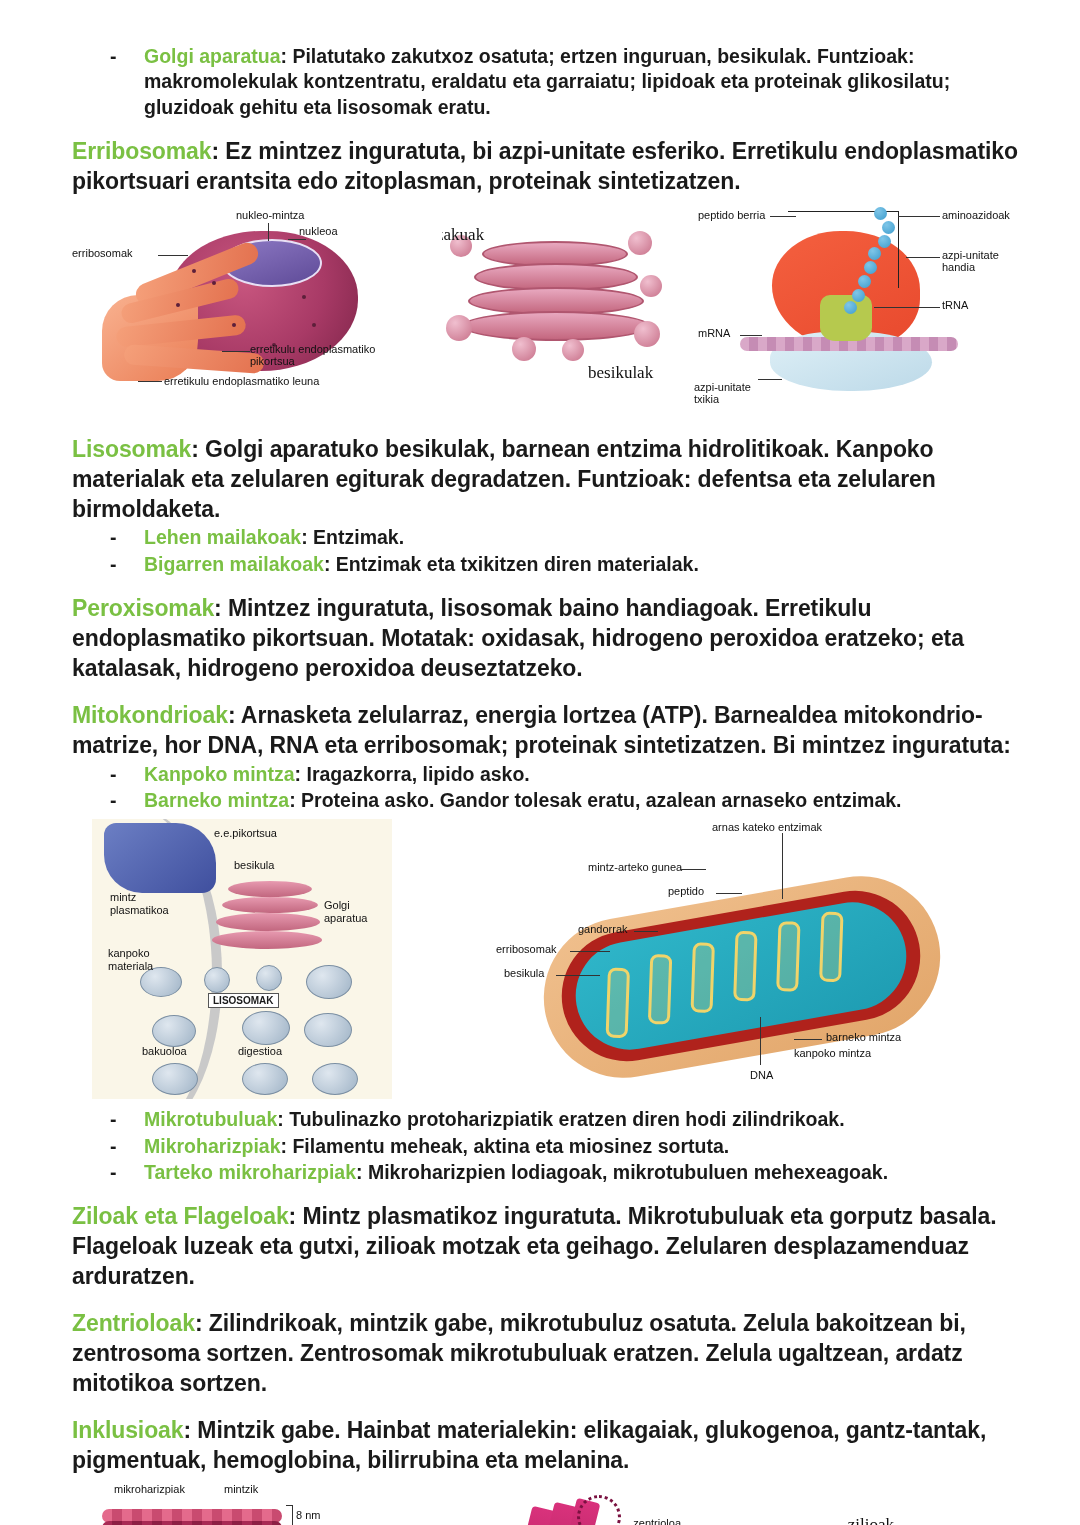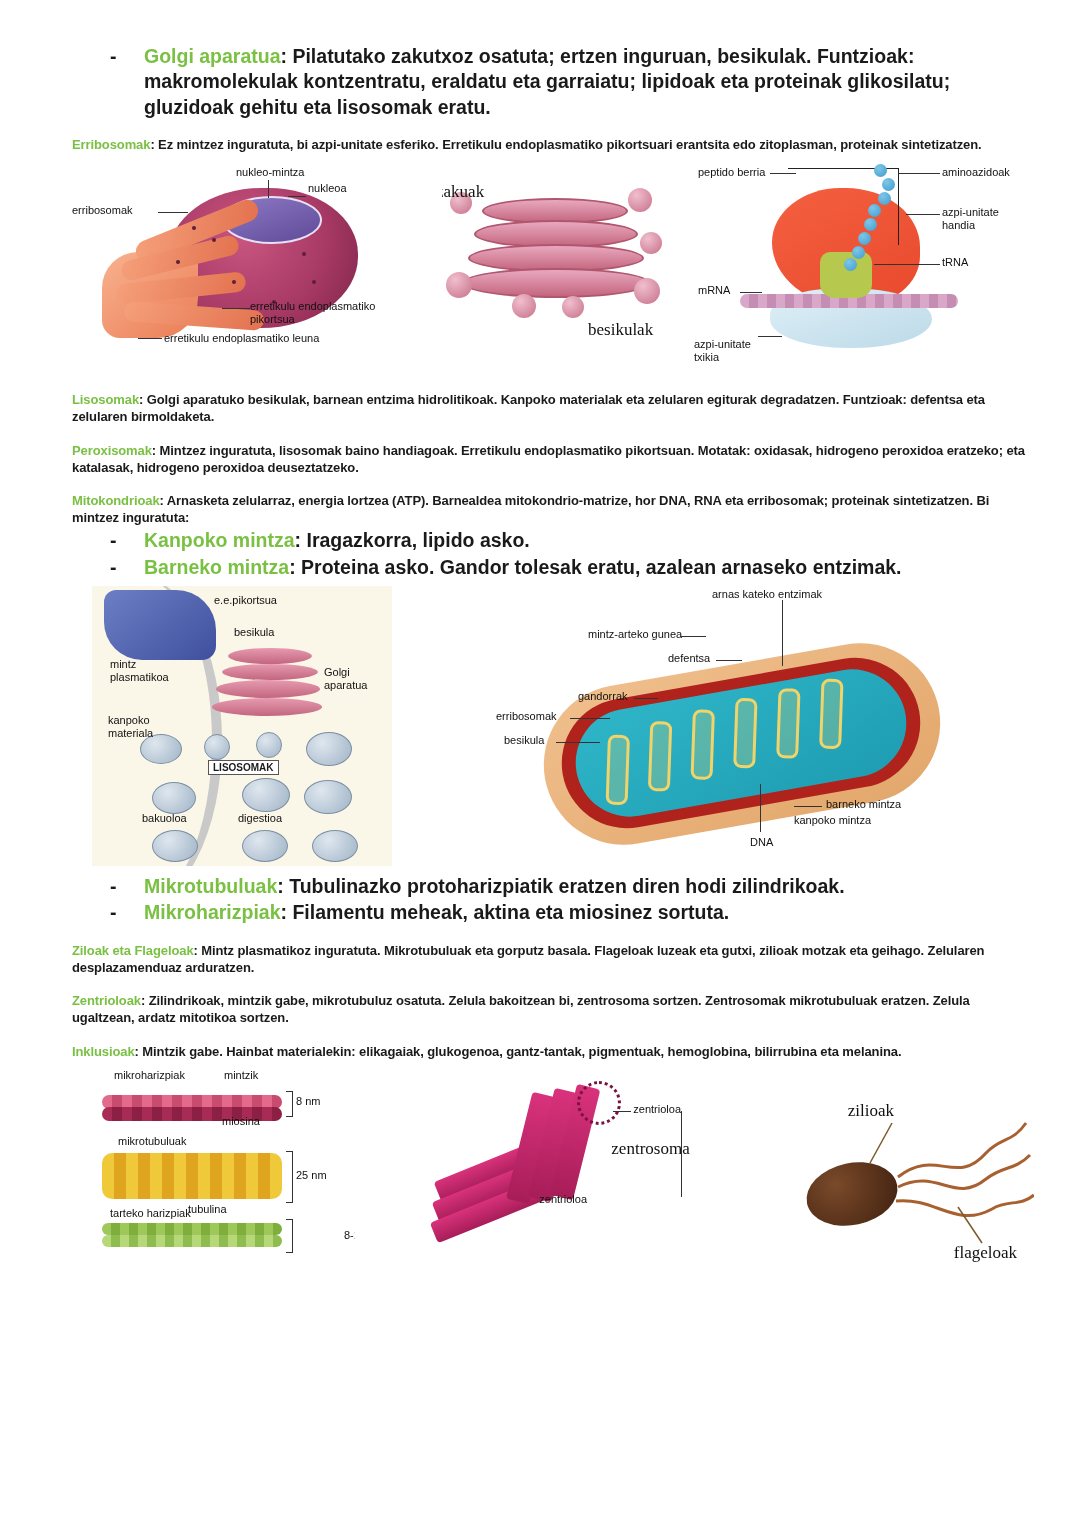--- a/index.html
+++ b/index.html
@@ -15,21 +15,21 @@
   }
   .page {
     position: relative;
     width: 1080px;
     min-height: 1525px;
     padding: 44px 46px 10px 72px;
     box-sizing: border-box;
   }
   p.note {
     margin: 17px 0 1px 0;
-    font-size: 13px;
+    font-size: 23px;
     line-height: 1.30;
     font-weight: bold;
     letter-spacing: -0.1px;
   }
   .term {
     color: #7ac043;
     font-weight: bold;
   }
   ul.dashes {
     list-style: none;
@@ -253,21 +253,21 @@
       <div class="dot" style="left:120px; top:66px;"></div>
       <div class="dot" style="left:140px; top:78px;"></div>
       <div class="dot" style="left:104px; top:100px;"></div>
       <div class="dot" style="left:160px; top:120px;"></div>
       <div class="dot" style="left:200px; top:140px;"></div>
       <div class="dot" style="left:240px; top:120px;"></div>
       <div class="dot" style="left:230px; top:92px;"></div>
 
       <div class="cap" style="left:164px; top:6px;">nukleo-mintza</div>
       <div class="leader" style="left:196px; top:20px; width:1px; height:18px;"></div>
-      <div class="cap" style="left:236px; top:22px;">nukleoa</div>
+      <div class="cap" style="left:227px; top:22px;">nukleoa</div>
       <div class="leader" style="left:216px; top:36px; width:18px; height:1px;"></div>
 
       <div class="cap" style="left:0px; top:44px;">erribosomak</div>
       <div class="leader" style="left:86px; top:52px; width:30px; height:1px;"></div>
 
       <div class="cap" style="left:178px; top:140px; width:160px; white-space:normal; line-height:1.15;">erretikulu endoplasmatiko pikortsua</div>
       <div class="leader" style="left:150px; top:148px; width:28px; height:1px;"></div>
 
       <div class="cap" style="left:92px; top:172px; width:170px; white-space:normal; line-height:1.15;">erretikulu endoplasmatiko leuna</div>
       <div class="leader" style="left:66px; top:178px; width:24px; height:1px;"></div>
@@ -321,20 +321,28 @@
       <div class="leader" style="left:48px; top:132px; width:22px; height:1px;"></div>
 
       <div class="cap" style="left:2px; top:178px; width:72px; white-space:normal; line-height:1.15;">azpi-unitate txikia</div>
       <div class="leader" style="left:66px; top:176px; width:24px; height:1px;"></div>
     </div>
   </div>
 
   <p class="note">
     <span class="term">Lisosomak</span><span>: Golgi aparatuko besikulak, barnean entzima hidrolitikoak. Kanpoko materialak eta zelularen egiturak degradatzen. Funtzioak: defentsa eta zelularen birmoldaketa.</span>
   </p>
+  <ul class="dashes">
+    <li>
+      <span class="term">Lehen mailakoak</span><span>: Entzimak.</span>
+    </li>
+    <li>
+      <span class="term">Bigarren mailakoak</span><span>: Entzimak eta txikitzen diren materialak.</span>
+    </li>
+  </ul>
 
   <p class="note">
     <span class="term">Peroxisomak</span><span>: Mintzez inguratuta, lisosomak baino handiagoak. Erretikulu endoplasmatiko pikortsuan. Motatak: oxidasak, hidrogeno peroxidoa eratzeko; eta katalasak, hidrogeno peroxidoa deuseztatzeko.</span>
   </p>
 
   <p class="note">
     <span class="term">Mitokondrioak</span><span>: Arnasketa zelularraz, energia lortzea (ATP). Barnealdea mitokondrio-matrize, hor DNA, RNA eta erribosomak; proteinak sintetizatzen. Bi mintzez inguratuta:</span>
   </p>
   <ul class="dashes">
     <li>
@@ -388,21 +396,21 @@
         <div class="crista" style="left:206px; top:8px; transform:rotate(12deg);"></div>
         <div class="crista" style="left:250px; top:6px; transform:rotate(12deg);"></div>
       </div>
 
       <div class="cap" style="left:230px; top:2px;">arnas kateko entzimak</div>
       <div class="leader" style="left:300px; top:14px; width:1px; height:66px;"></div>
 
       <div class="cap" style="left:106px; top:42px;">mintz-arteko gunea</div>
       <div class="leader" style="left:198px; top:50px; width:26px; height:1px;"></div>
 
-      <div class="cap" style="left:186px; top:66px;">defentsa</div>
+      <div class="cap" style="left:186px; top:66px;">peptido</div>
       <div class="leader" style="left:234px; top:74px; width:26px; height:1px;"></div>
 
       <div class="cap" style="left:96px; top:104px;">gandorrak</div>
       <div class="leader" style="left:152px; top:112px; width:24px; height:1px;"></div>
 
       <div class="cap" style="left:14px; top:124px;">erribosomak</div>
       <div class="leader" style="left:88px; top:132px; width:40px; height:1px;"></div>
 
       <div class="cap" style="left:22px; top:148px;">besikula</div>
       <div class="leader" style="left:74px; top:156px; width:44px; height:1px;"></div>
@@ -416,20 +424,23 @@
       <div class="leader" style="left:278px; top:198px; width:1px; height:48px;"></div>
     </div>
   </div>
 
   <ul class="dashes">
     <li>
       <span class="term">Mikrotubuluak</span><span>: Tubulinazko protoharizpiatik eratzen diren hodi zilindrikoak.</span>
     </li>
     <li>
       <span class="term">Mikroharizpiak</span><span>: Filamentu meheak, aktina eta miosinez sortuta.</span>
+    </li>
+    <li>
+      <span class="term">Tarteko mikroharizpiak</span><span>: Mikroharizpien lodiagoak, mikrotubuluen mehexeagoak.</span>
     </li>
   </ul>
 
   <p class="note">
     <span class="term">Ziloak eta Flageloak</span><span>: Mintz plasmatikoz inguratuta. Mikrotubuluak eta gorputz basala. Flageloak luzeak eta gutxi, zilioak motzak eta geihago. Zelularen desplazamenduaz arduratzen.</span>
   </p>
 
   <p class="note">
     <span class="term">Zentrioloak</span><span>: Zilindrikoak, mintzik gabe, mikrotubuluz osatuta. Zelula bakoitzean bi, zentrosoma sortzen. Zentrosomak mikrotubuluak eratzen. Zelula ugaltzean, ardatz mitotikoa sortzen.</span>
   </p>

